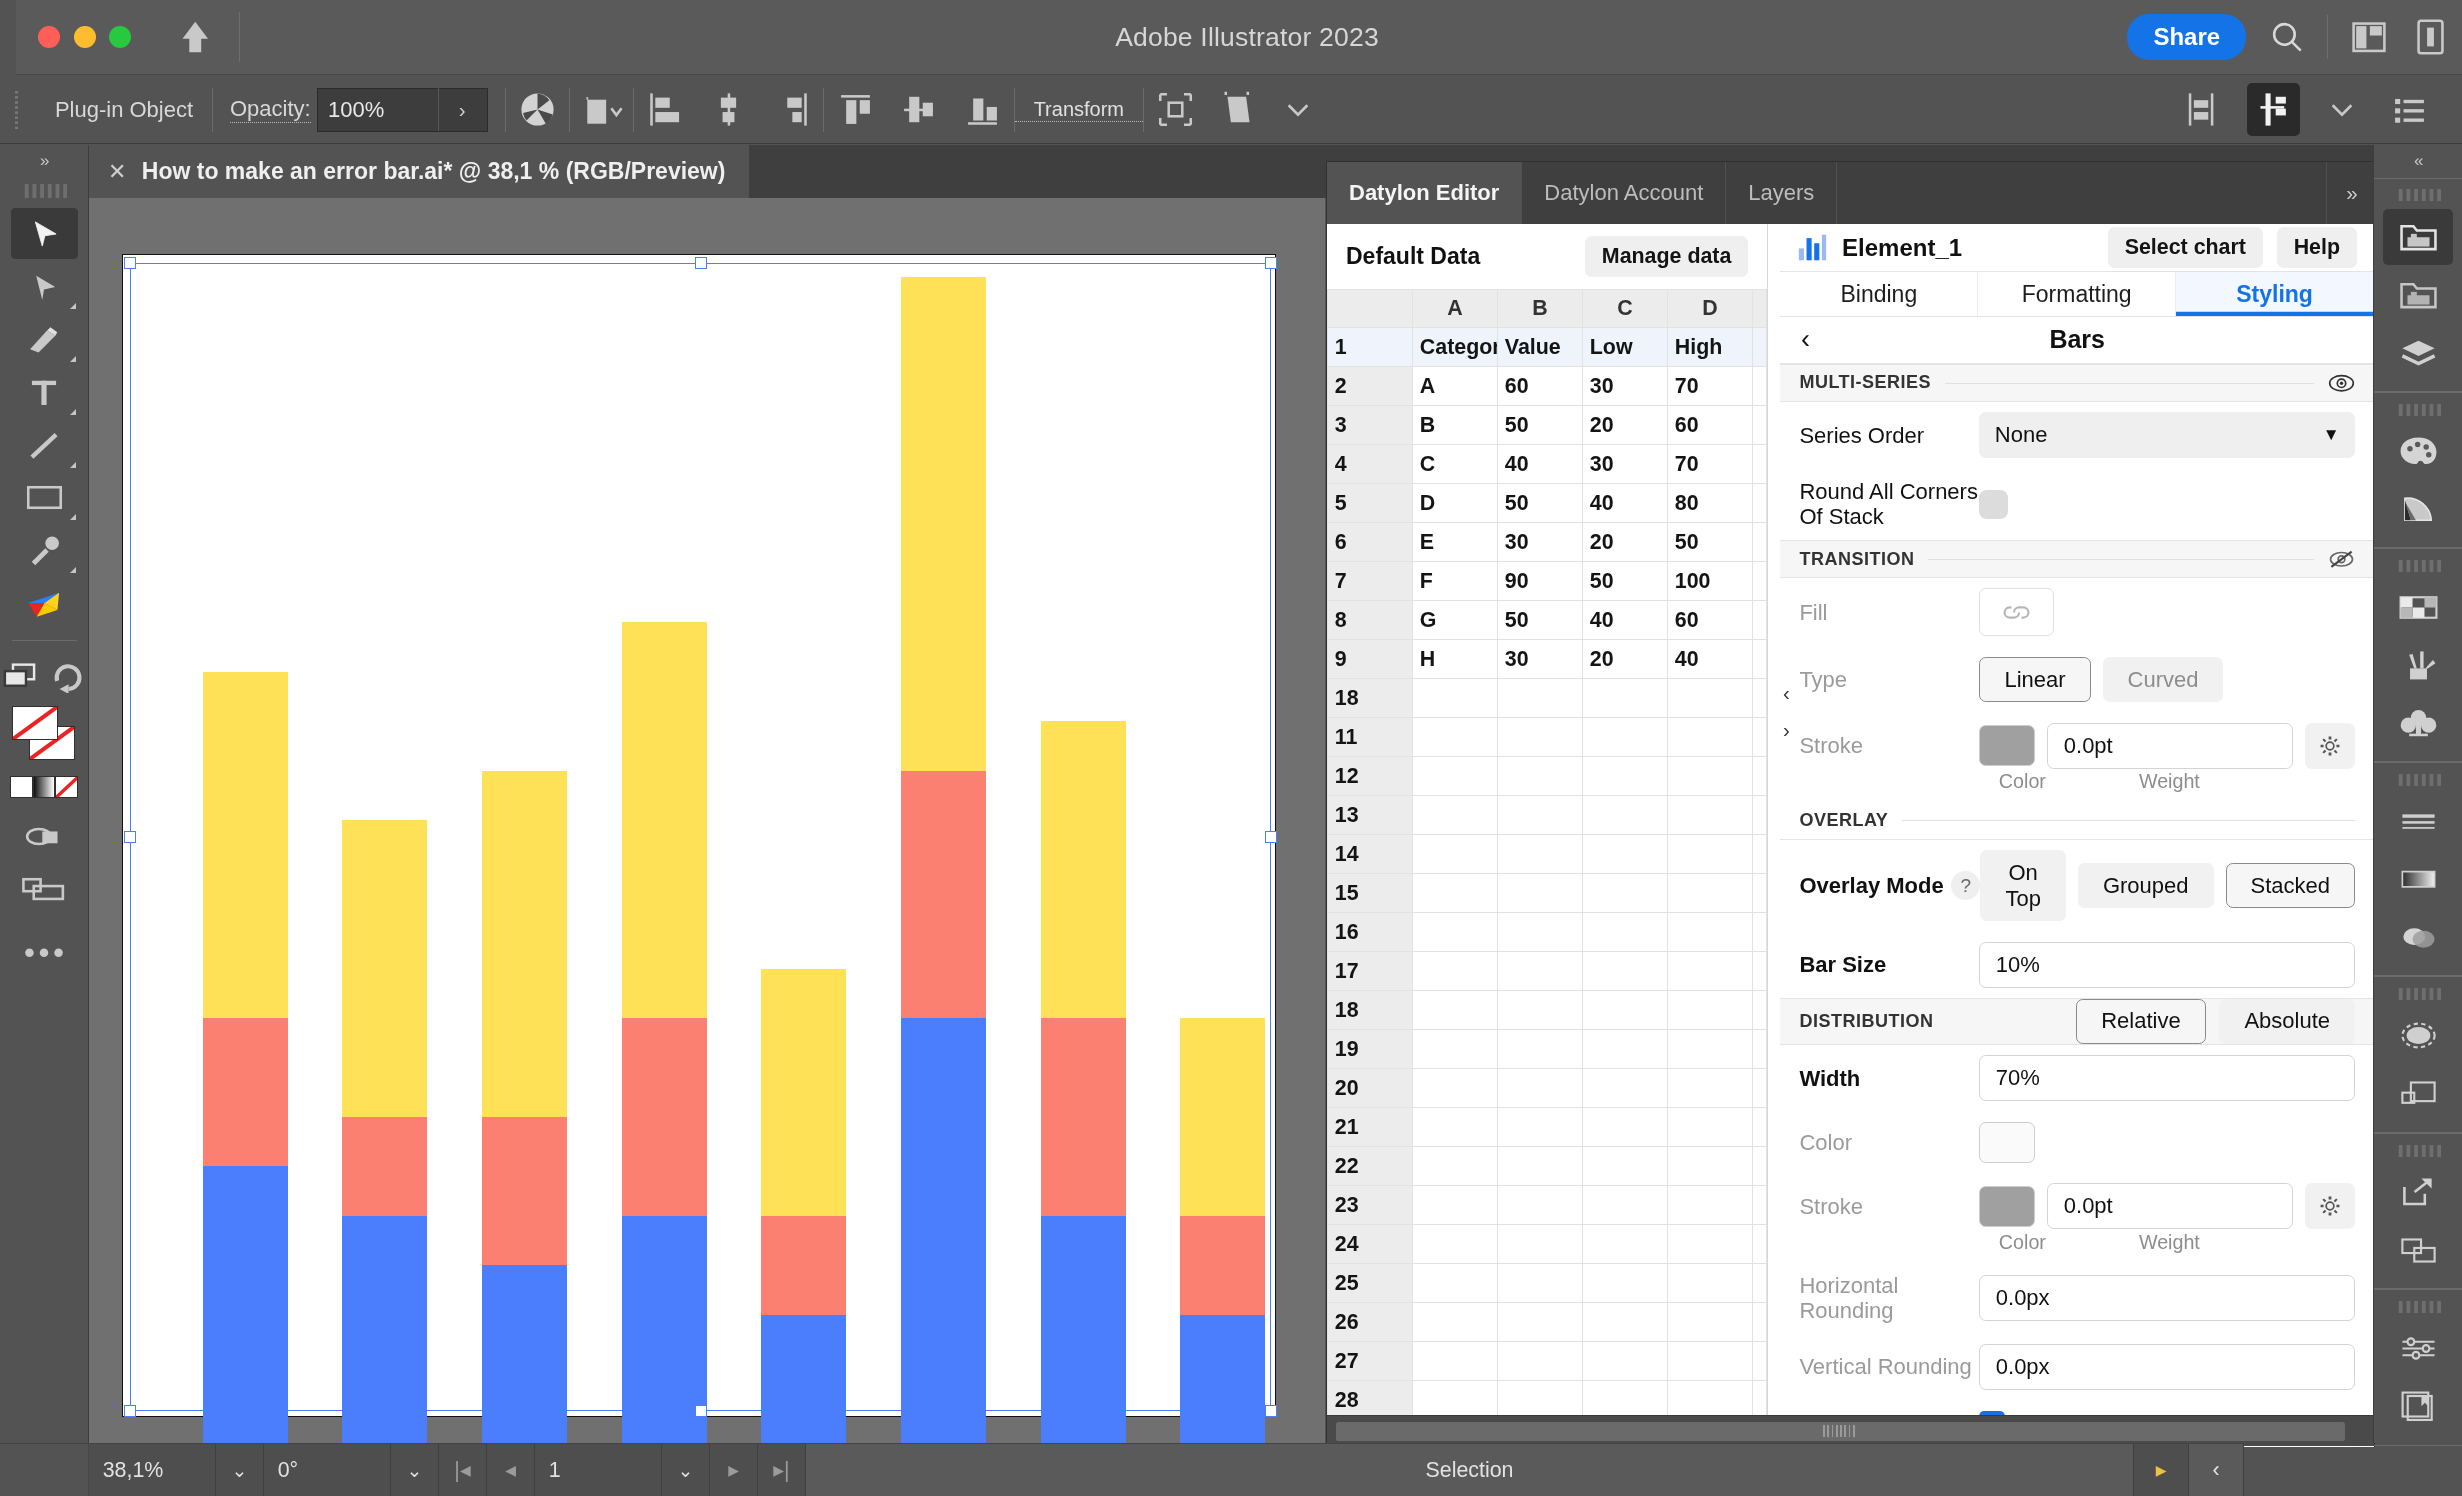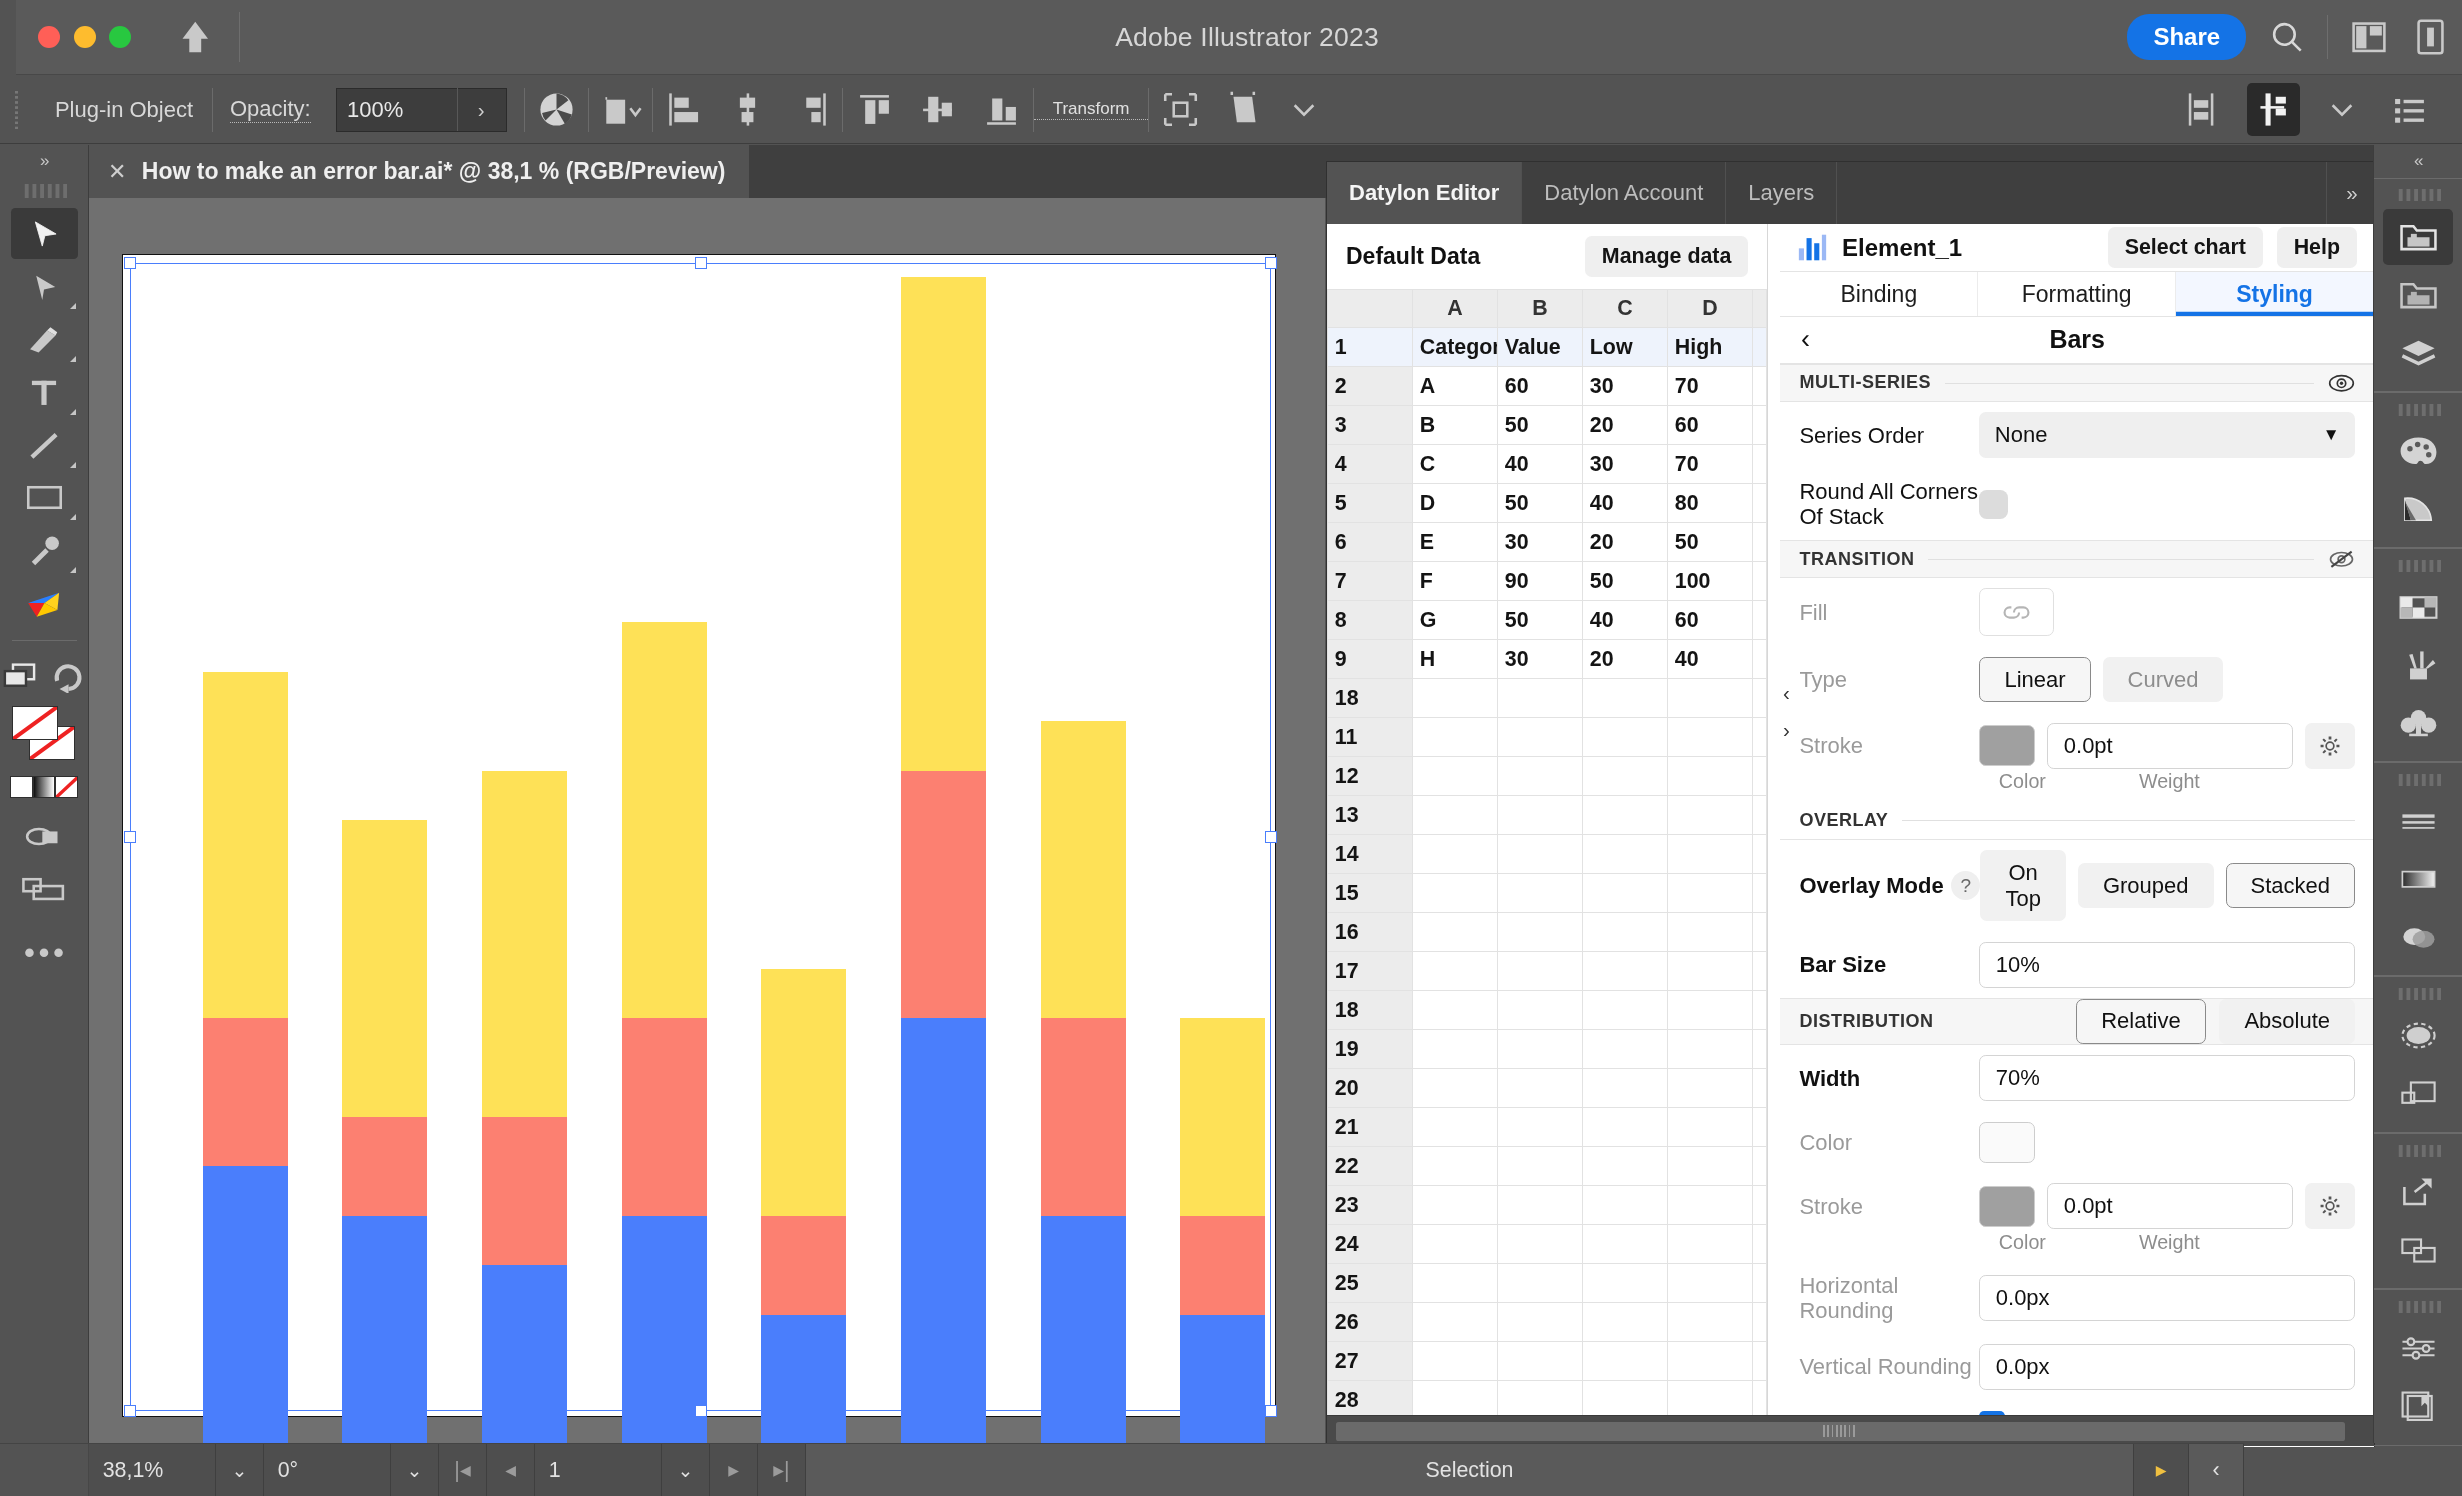--- a/index.html
+++ b/index.html
@@ -49,37 +49,37 @@
   .controlbar {
     position: absolute; left: 0; top: 76px; width: 2462px; height: 68px;
     background: #535353; display: flex; align-items: center;
     border-bottom: 0.9px solid #3d3d3d;
   }
   .grip { width: 8.5px; height: 38px; margin: 0 12px 0 15.4px;
     background-image: repeating-linear-gradient(to bottom, #777 0 2.6px, transparent 2.6px 5.1px);
     background-size: 3.4px 5.1px; background-repeat: repeat-y; }
   .cb-label { font-size: 22px; color: #d8d8d8; padding: 0 19px; }
   .cb-sep { width: 0.9px; height: 44px; background: #6b6b6b; }
-  .opacity-group { display: flex; align-items: center; gap: 25px; padding: 0 17px; }
+  .opacity-group { display: flex; align-items: center; gap: 6px; padding: 0 17px; }
   .dotted-underline { border-bottom: 1.7px dotted #b9b9b9; padding-bottom: 1.7px; }
   .opacity-field {
     display: flex; align-items: center; background: #3d3d3d;
     border: 0.9px solid #2b2b2b; height: 44px; width: 171px;
   }
   .opacity-field input {
     background: transparent; border: 0; color: #e8e8e8;
     font-family: inherit; font-size: 22px; width: 120px; padding-left: 10.3px; outline: none;
   }
   .opacity-arrow {
     width: 48px; height: 43px; display:flex; align-items:center; justify-content:center;
     border-left: 0.9px solid #585858; color:#d0d0d0; font-size:20.5px; cursor:pointer;
   }
   .cb-icon { width: 53px; height: 53px; display:flex; align-items:center; justify-content:center; cursor:pointer; margin:0 5.1px; }
   .cb-icon.sm { width: 46px; }
-  .cb-text-btn { font-size: 17px; color:#e0e0e0; padding: 0 19px; cursor:pointer; }
+  .cb-text-btn { font-size: 20px; color:#e0e0e0; padding: 0 19px; cursor:pointer; }
   .cb-right { margin-left:auto; display:flex; align-items:center; gap: 8.5px; margin-right: 20.5px; }
   .cb-toggle-on { background:#2a2a2a; border-radius:5.1px; }
 
   
   .left-tools {
     position: absolute; left: 0; top: 145px; width: 89px; bottom: 53px;
     background: #535353; border-right: 0.9px solid #3d3d3d;
   }
   .lt-collapse { height: 32.5px; display:flex; align-items:center; justify-content:center;
     font-size: 17px; color:#c9c9c9; cursor:pointer; letter-spacing:-1.7px; }

